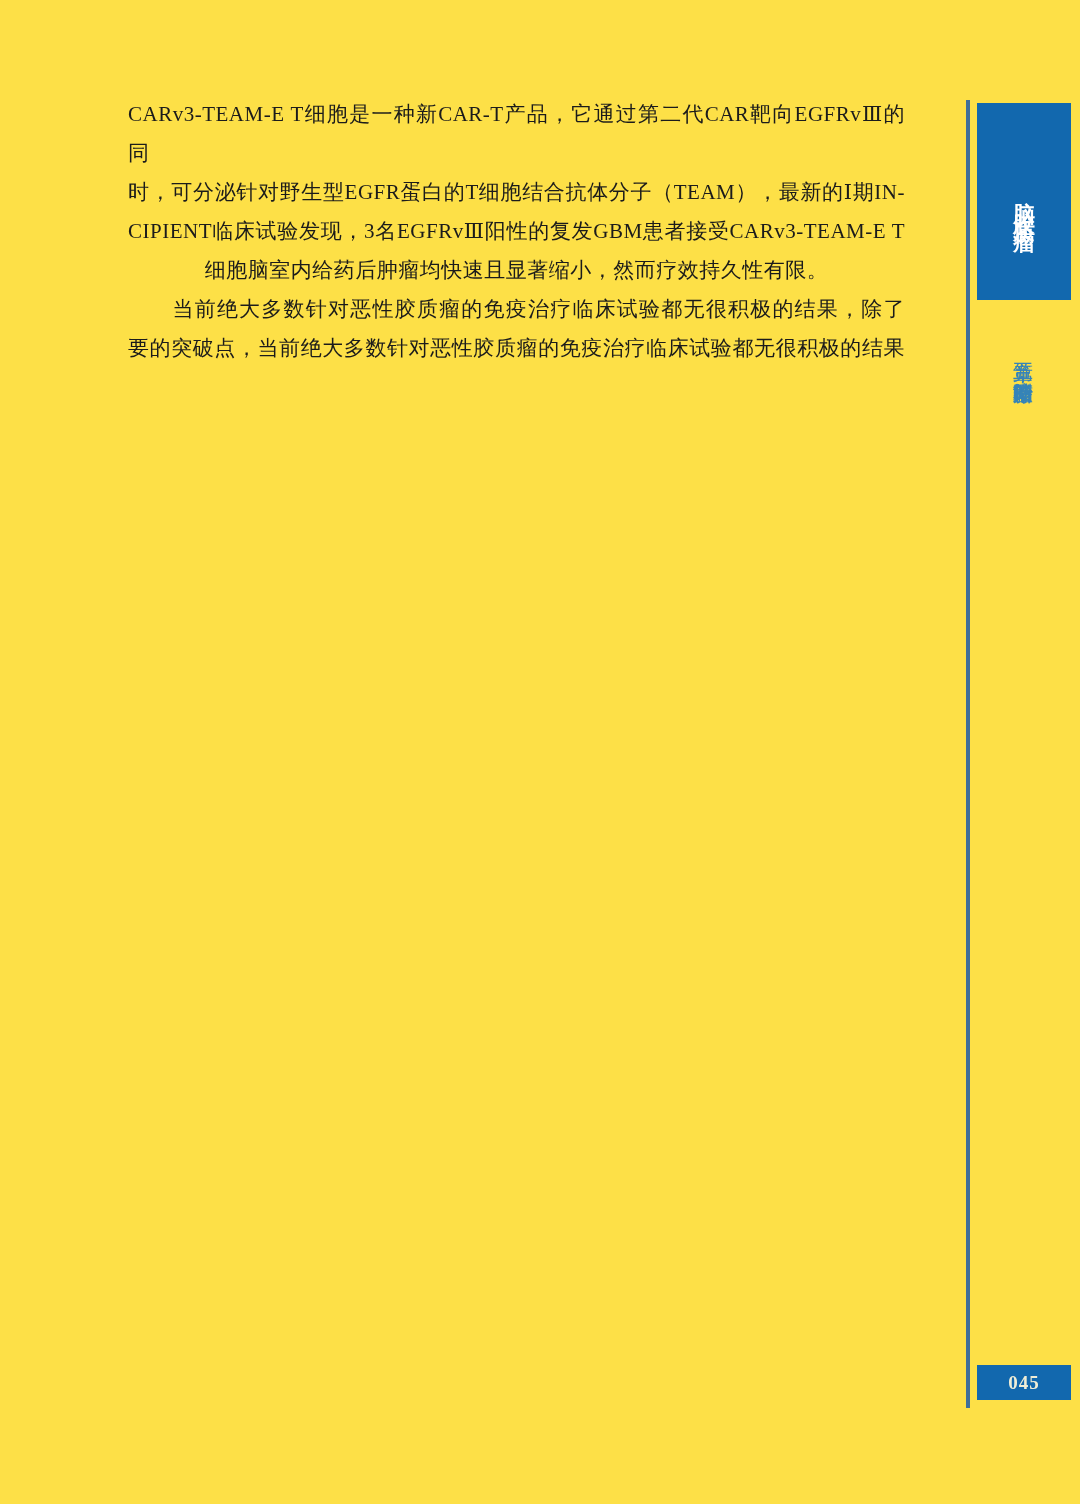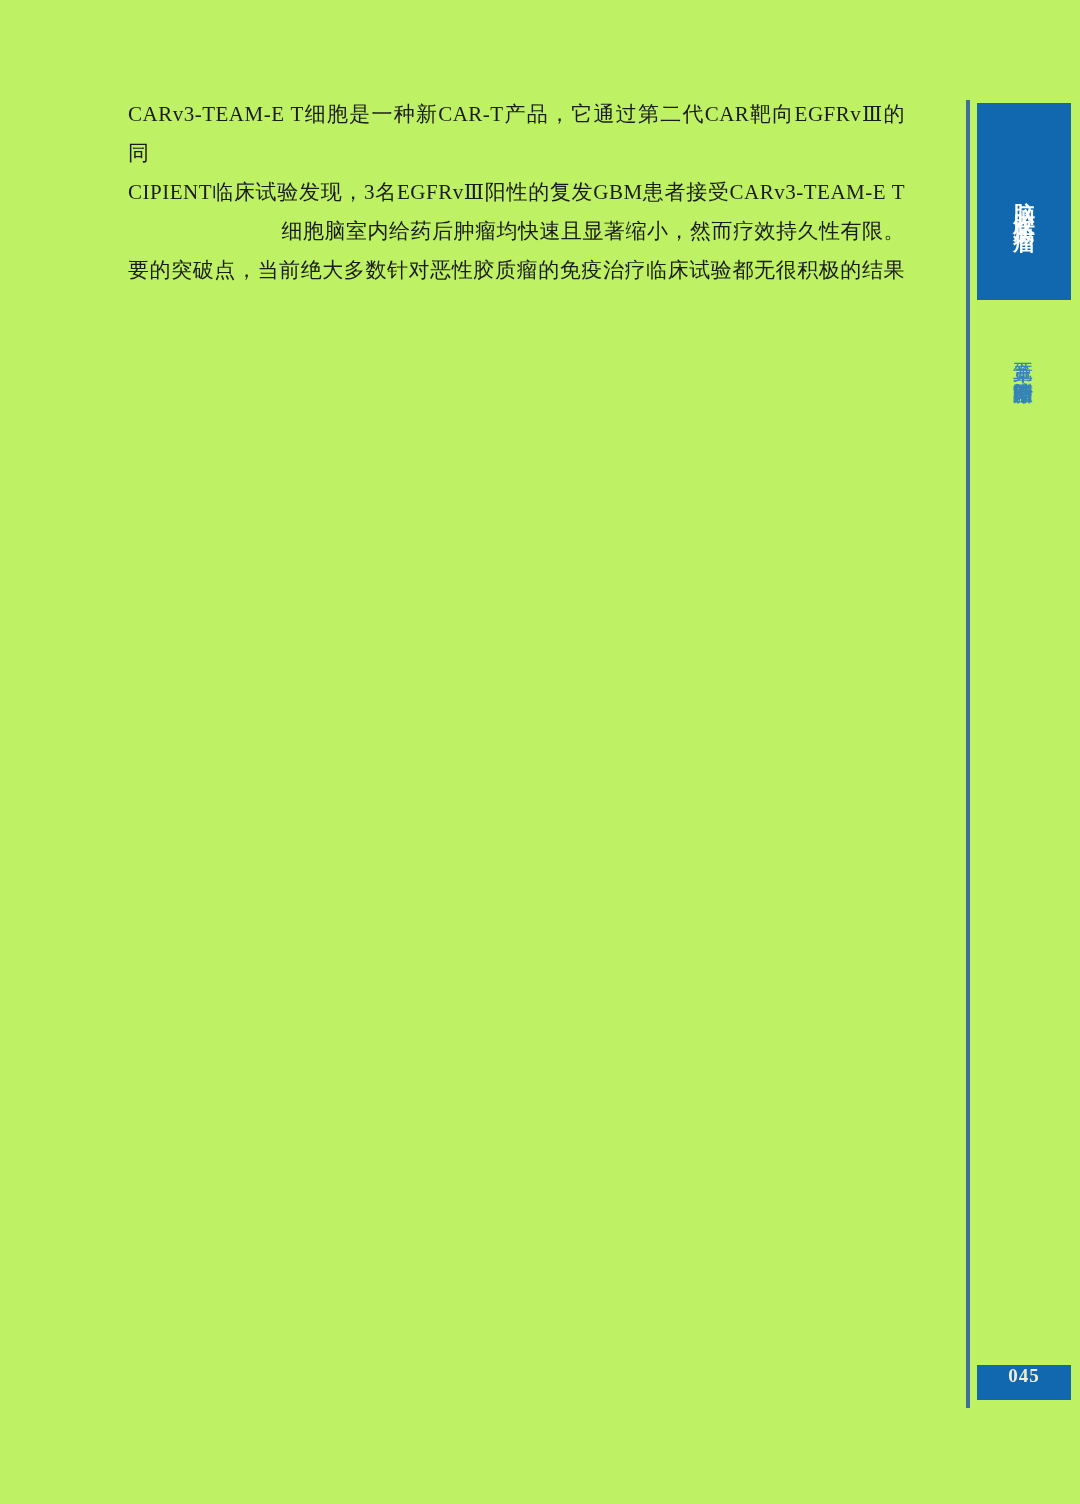--- a/index.html
+++ b/index.html
@@ -8,29 +8,29 @@
     --rule-blue:#3f6f99;
     --body-text:#1b1b1b;
     --page-number-text:#efedd6;
   }
   *{margin:0;padding:0;box-sizing:border-box;}
   html,body{background:#ffffff;}
   body{
     width:1080px;height:1504px;position:relative;overflow:hidden;
     font-family:"Liberation Serif","DejaVu Serif",serif;
   }
-  .page{position:absolute;inset:0;background:#bef264;}
+  .page{position:absolute;inset:0;background:#fde047;}
 
   
   .body-text{
     position:absolute;left:128px;top:95px;width:777px;
     font-size:21px;line-height:39px;color:var(--body-text);
     letter-spacing:0.5px;
   }
-  .line{text-align:right;white-space:normal;}
+  .line{text-align:center;white-space:normal;}
   .line.just{text-align:justify;text-align-last:justify;}
 
   
   .rule{
     position:absolute;left:966px;top:100px;width:4px;height:1308px;
     background:var(--rule-blue);
   }
 
   
   .tab{
@@ -52,37 +52,39 @@
   .chapter-text{
     writing-mode:vertical-rl;text-orientation:upright;
     color:var(--chapter-text-blue);font-size:20px;letter-spacing:0;
     font-family:"Liberation Serif","DejaVu Serif",serif;
   }
 
   
   .pagenum{
     position:absolute;left:977px;top:1365px;width:94px;height:35px;
     background:var(--accent-blue);
-    display:flex;align-items:flex-start;justify-content:center;
+    display:flex;align-items:center;justify-content:center;
   }
   .pagenum-text{
     color:var(--page-number-text);font-size:19px;font-weight:bold;
     letter-spacing:1px;
     font-family:"Liberation Serif","DejaVu Serif",serif;
   }
 </style>
 </head>
 <body>
 
 <div class="page">
 
   <main class="body-text">
     <div class="line just">CARv3-TEAM-E T细胞是一种新CAR-T产品，它通过第二代CAR靶向EGFRvⅢ的同</div>
+    <div class="line just">时，可分泌针对野生型EGFR蛋白的T细胞结合抗体分子（TEAM），最新的Ⅰ期IN-</div>
     <div class="line just">CIPIENT临床试验发现，3名EGFRvⅢ阳性的复发GBM患者接受CARv3-TEAM-E T</div>
     <div class="line">细胞脑室内给药后肿瘤均快速且显著缩小，然而疗效持久性有限。</div>
+    <div class="line just">　　当前绝大多数针对恶性胶质瘤的免疫治疗临床试验都无很积极的结果，除了</div>
     <div class="line just">要的突破点，当前绝大多数针对恶性胶质瘤的免疫治疗临床试验都无很积极的结果</div>
   </main>
 
   <div class="rule"></div>
 
   <aside>
     <div class="tab">
       <span class="tab-text">脑胶质瘤</span>
     </div>
 

